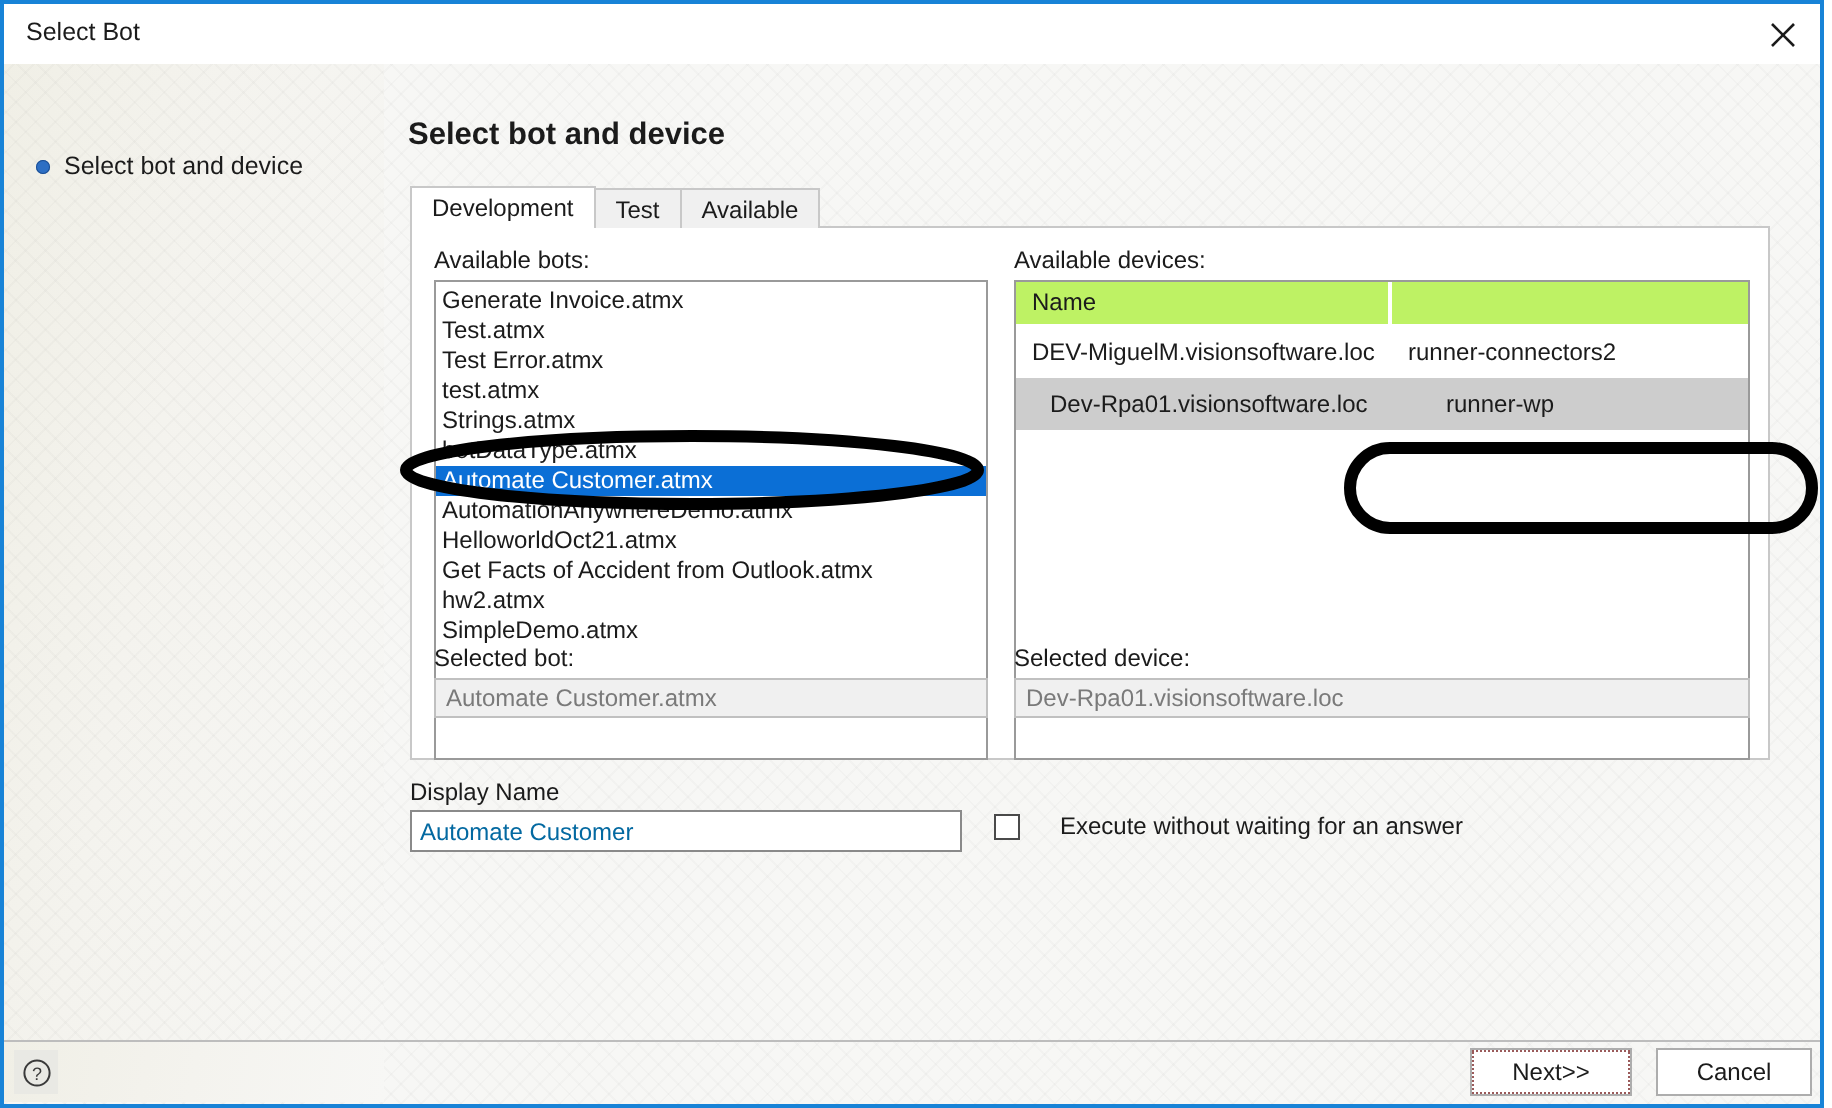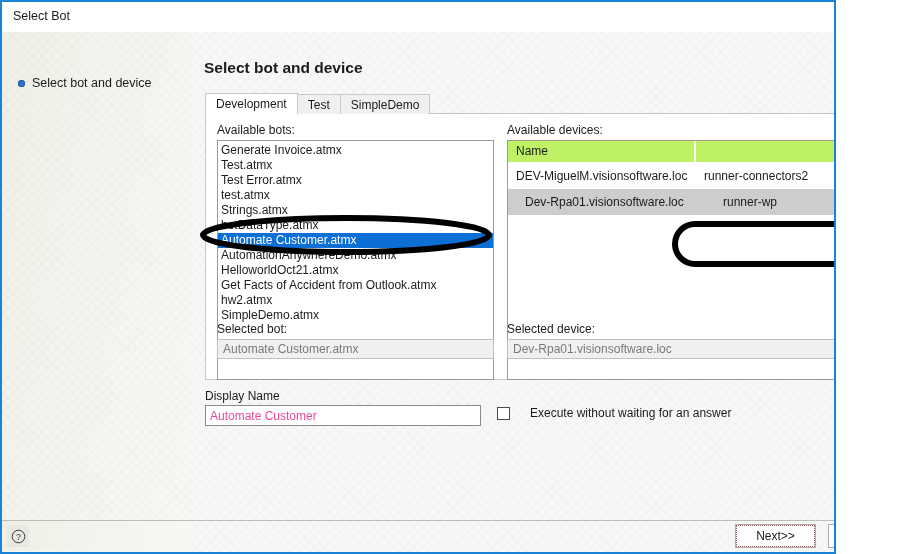--- a/index.html
+++ b/index.html
@@ -11,21 +11,21 @@
     height: 554px;
     font-family: "Liberation Sans", sans-serif;
     font-size: 12px;
     color: #1b1b1b;
     overflow: hidden;
   }
 
   
   #window {
     position: relative;
-    width: 836px;
+    width: 912px;
     height: 554px;
     box-sizing: border-box;
     border: 2px solid #1883d7;
     background: #ffffff;
     overflow: hidden;
   }
 
   
   #titlebar {
     position: absolute;
@@ -279,21 +279,21 @@
     position: absolute;
     left: 13px;
     top: 373px;
     width: 276px;
     height: 21px;
     box-sizing: border-box;
     border: 1px solid #8a8a8a;
     background: #ffffff;
     font-size: 12px;
     font-family: "Liberation Sans", sans-serif;
-    color: #ec4899;
+    color: #0369a1;
     padding: 0 4px;
     outline: none;
   }
 
   #execute-checkbox-row {
     position: absolute;
     left: 305px;
     top: 374px;
     display: flex;
     align-items: center;
@@ -403,21 +403,21 @@
       </div>
     </div>
 
     <div id="main">
 
       <div id="page-title">Select bot and device</div>
 
       <div id="tabstrip">
         <div class="tab active">Development</div>
         <div class="tab">Test</div>
-        <div class="tab">SimpleDemo</div>
+        <div class="tab">Available</div>
       </div>
 
       <div id="tabpanel">
 
         <div class="field-label" id="bots-label">Available bots:</div>
 
         <div id="bots-list">
           <div class="bot-item">Generate Invoice.atmx</div>
           <div class="bot-item">Test.atmx</div>
           <div class="bot-item">Test Error.atmx</div>

